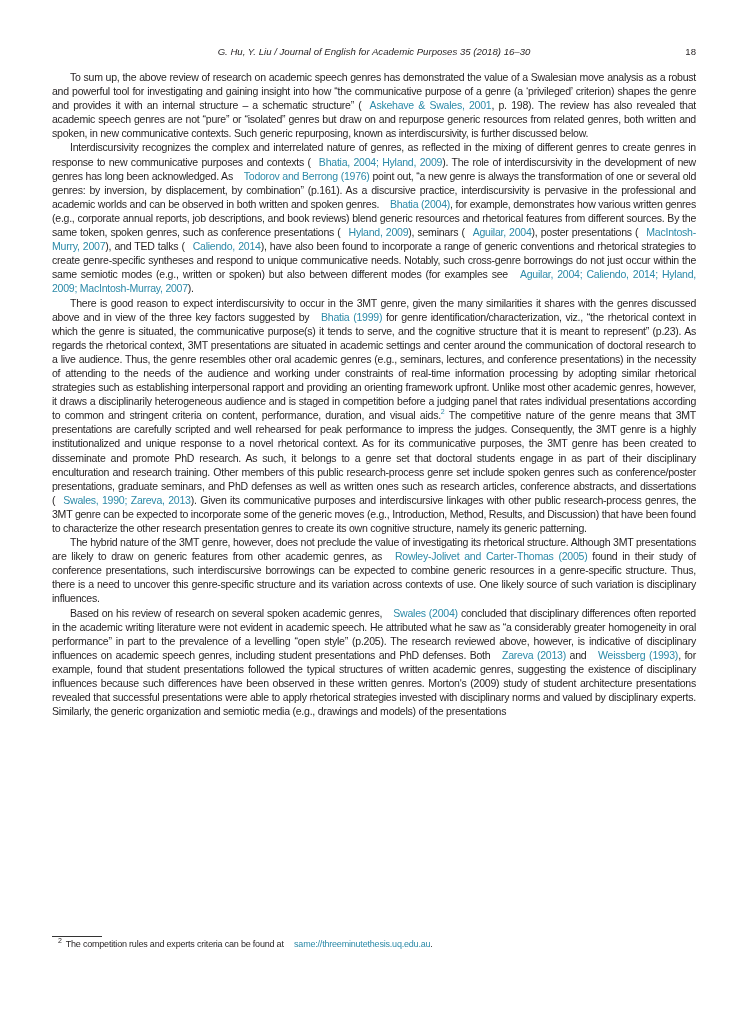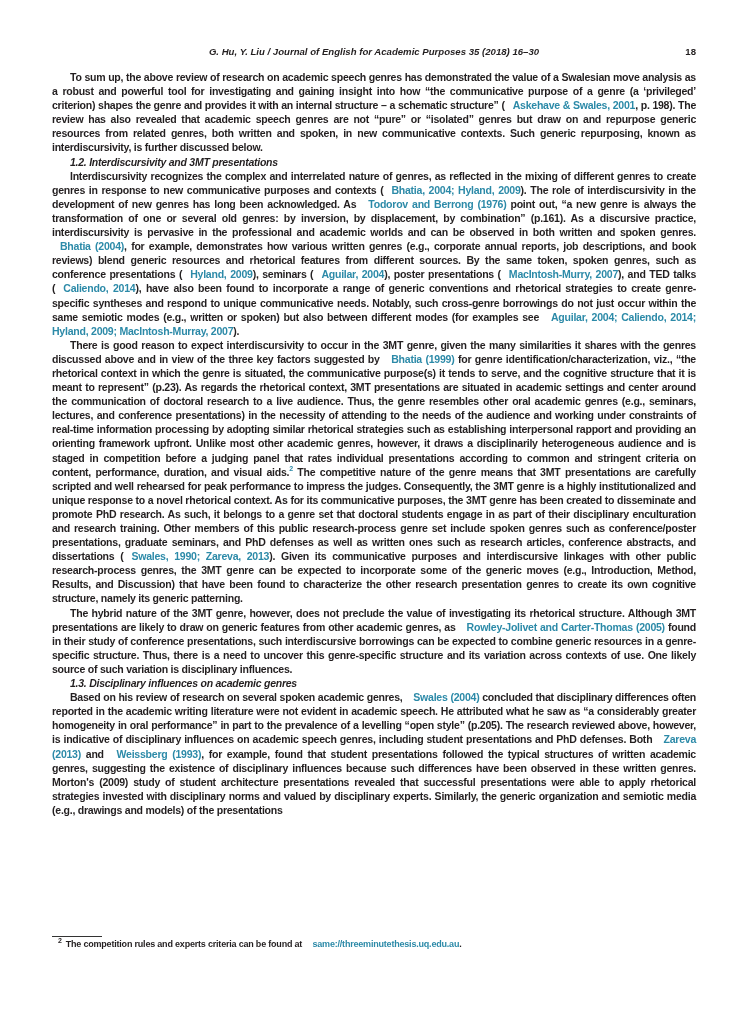--- a/index.html
+++ b/index.html
@@ -1,18 +1,18 @@
 <!DOCTYPE html>
 <html><head>
 <meta charset="utf-8">
 <style>
   html, body { margin: 0; padding: 0; background: #ffffff; }
   body { width: 751px; height: 1024px; position: relative; overflow: hidden;
          font-family: "Liberation Sans", "DejaVu Sans", sans-serif; color: #231f20; }
-  .page { position: absolute; left: 0; top: 0; width: 659px; height: 1024px; font-weight: bold; }
+  .page { position: absolute; left: 0; top: 0; width: 659px; height: 1024px; }
   .running-header { position: absolute; top: 46px; left: 52px; width: 644px; height: 16px;
                     font-size: 9.6px; font-style: italic; }
   .running-header .rh-text { position: absolute; left: 0; right: 0; text-align: center; }
   .running-header .rh-page { position: absolute; right: 0; font-style: normal; }
   .body { position: absolute; left: 52px; top: 70px; width: 644px; font-size: 10.55px;
           line-height: 14.1px; text-align: justify; letter-spacing: -0.25px; word-spacing: 0px;
           hyphens: auto; }
   .body p { margin: 0; text-indent: 18px; }
   .section-heading { margin: 14px 0 14px 0; font-style: italic; font-size: 10.5px; text-indent: 0; }
   .cite { color: #2c8aa8; padding-left: 8px; }
@@ -28,29 +28,27 @@
 
   <div class="running-header">
     <span class="rh-text">G. Hu, Y. Liu / Journal of English for Academic Purposes 35 (2018) 16–30</span>
     <span class="rh-page">18</span>
   </div>
 
   <div class="body">
 
     <p><span>To sum up, the above review of research on academic speech genres has demonstrated the value of a Swalesian move analysis as a robust and powerful tool for investigating and gaining insight into how “the communicative purpose of a genre (a ‘privileged’ criterion) shapes the genre and provides it with an internal structure – a schematic structure” (</span><a class="cite">Askehave &amp; Swales, 2001</a><span>, p. 198). The review has also revealed that academic speech genres are not “pure” or “isolated” genres but draw on and repurpose generic resources from related genres, both written and spoken, in new communicative contexts. Such generic repurposing, known as interdiscursivity, is further discussed below.</span></p>
 
-    <p class="section-heading">1.2.  Interdiscursivity and 3MT presentations</p>
 
     <p><span>Interdiscursivity recognizes the complex and interrelated nature of genres, as reflected in the mixing of different genres to create genres in response to new communicative purposes and contexts (</span><a class="cite">Bhatia, 2004; Hyland, 2009</a><span>). The role of interdiscursivity in the development of new genres has long been acknowledged. As </span><a class="cite">Todorov and Berrong (1976)</a><span> point out, “a new genre is always the transformation of one or several old genres: by inversion, by displacement, by combination” (p.161). As a discursive practice, interdiscursivity is pervasive in the professional and academic worlds and can be observed in both written and spoken genres. </span><a class="cite">Bhatia (2004)</a><span>, for example, demonstrates how various written genres (e.g., corporate annual reports, job descriptions, and book reviews) blend generic resources and rhetorical features from different sources. By the same token, spoken genres, such as conference presentations (</span><a class="cite">Hyland, 2009</a><span>), seminars (</span><a class="cite">Aguilar, 2004</a><span>), poster presentations (</span><a class="cite">MacIntosh-Murry, 2007</a><span>), and TED talks (</span><a class="cite">Caliendo, 2014</a><span>), have also been found to incorporate a range of generic conventions and rhetorical strategies to create genre-specific syntheses and respond to unique communicative needs. Notably, such cross-genre borrowings do not just occur within the same semiotic modes (e.g., written or spoken) but also between different modes (for examples see </span><a class="cite">Aguilar, 2004; Caliendo, 2014; Hyland, 2009; MacIntosh-Murray, 2007</a><span>).</span></p>
 
     <p><span>There is good reason to expect interdiscursivity to occur in the 3MT genre, given the many similarities it shares with the genres discussed above and in view of the three key factors suggested by </span><a class="cite">Bhatia (1999)</a><span> for genre identification/characterization, viz., “the rhetorical context in which the genre is situated, the communicative purpose(s) it tends to serve, and the cognitive structure that it is meant to represent” (p.23). As regards the rhetorical context, 3MT presentations are situated in academic settings and center around the communication of doctoral research to a live audience. Thus, the genre resembles other oral academic genres (e.g., seminars, lectures, and conference presentations) in the necessity of attending to the needs of the audience and working under constraints of real-time information processing by adopting similar rhetorical strategies such as establishing interpersonal rapport and providing an orienting framework upfront. Unlike most other academic genres, however, it draws a disciplinarily heterogeneous audience and is staged in competition before a judging panel that rates individual presentations according to common and stringent criteria on content, performance, duration, and visual aids.</span><sup>2</sup><span> The competitive nature of the genre means that 3MT presentations are carefully scripted and well rehearsed for peak performance to impress the judges. Consequently, the 3MT genre is a highly institutionalized and unique response to a novel rhetorical context. As for its communicative purposes, the 3MT genre has been created to disseminate and promote PhD research. As such, it belongs to a genre set that doctoral students engage in as part of their disciplinary enculturation and research training. Other members of this public research-process genre set include spoken genres such as conference/poster presentations, graduate seminars, and PhD defenses as well as written ones such as research articles, conference abstracts, and dissertations (</span><a class="cite">Swales, 1990; Zareva, 2013</a><span>). Given its communicative purposes and interdiscursive linkages with other public research-process genres, the 3MT genre can be expected to incorporate some of the generic moves (e.g., Introduction, Method, Results, and Discussion) that have been found to characterize the other research presentation genres to create its own cognitive structure, namely its generic patterning.</span></p>
 
     <p><span>The hybrid nature of the 3MT genre, however, does not preclude the value of investigating its rhetorical structure. Although 3MT presentations are likely to draw on generic features from other academic genres, as </span><a class="cite">Rowley-Jolivet and Carter-Thomas (2005)</a><span> found in their study of conference presentations, such interdiscursive borrowings can be expected to combine generic resources in a genre-specific structure. Thus, there is a need to uncover this genre-specific structure and its variation across contexts of use. One likely source of such variation is disciplinary influences.</span></p>
 
-    <p class="section-heading">1.3.  Disciplinary influences on academic genres</p>
 
     <p><span>Based on his review of research on several spoken academic genres, </span><a class="cite">Swales (2004)</a><span> concluded that disciplinary differences often reported in the academic writing literature were not evident in academic speech. He attributed what he saw as “a considerably greater homogeneity in oral performance” in part to the prevalence of a levelling “open style” (p.205). The research reviewed above, however, is indicative of disciplinary influences on academic speech genres, including student presentations and PhD defenses. Both </span><a class="cite">Zareva (2013)</a><span> and </span><a class="cite">Weissberg (1993)</a><span>, for example, found that student presentations followed the typical structures of written academic genres, suggesting the existence of disciplinary influences because such differences have been observed in these written genres. Morton's (2009) study of student architecture presentations revealed that successful presentations were able to apply rhetorical strategies invested with disciplinary norms and valued by disciplinary experts. Similarly, the generic organization and semiotic media (e.g., drawings and models) of the presentations</span></p>
   </div>
 
   <div class="footnote-rule"></div>
   <div class="footnote">
     <sup>2</sup><span>The competition rules and experts criteria can be found at </span><a class="cite">same://threeminutethesis.uq.edu.au</a><span>.</span>
   </div>
 </div>
 

